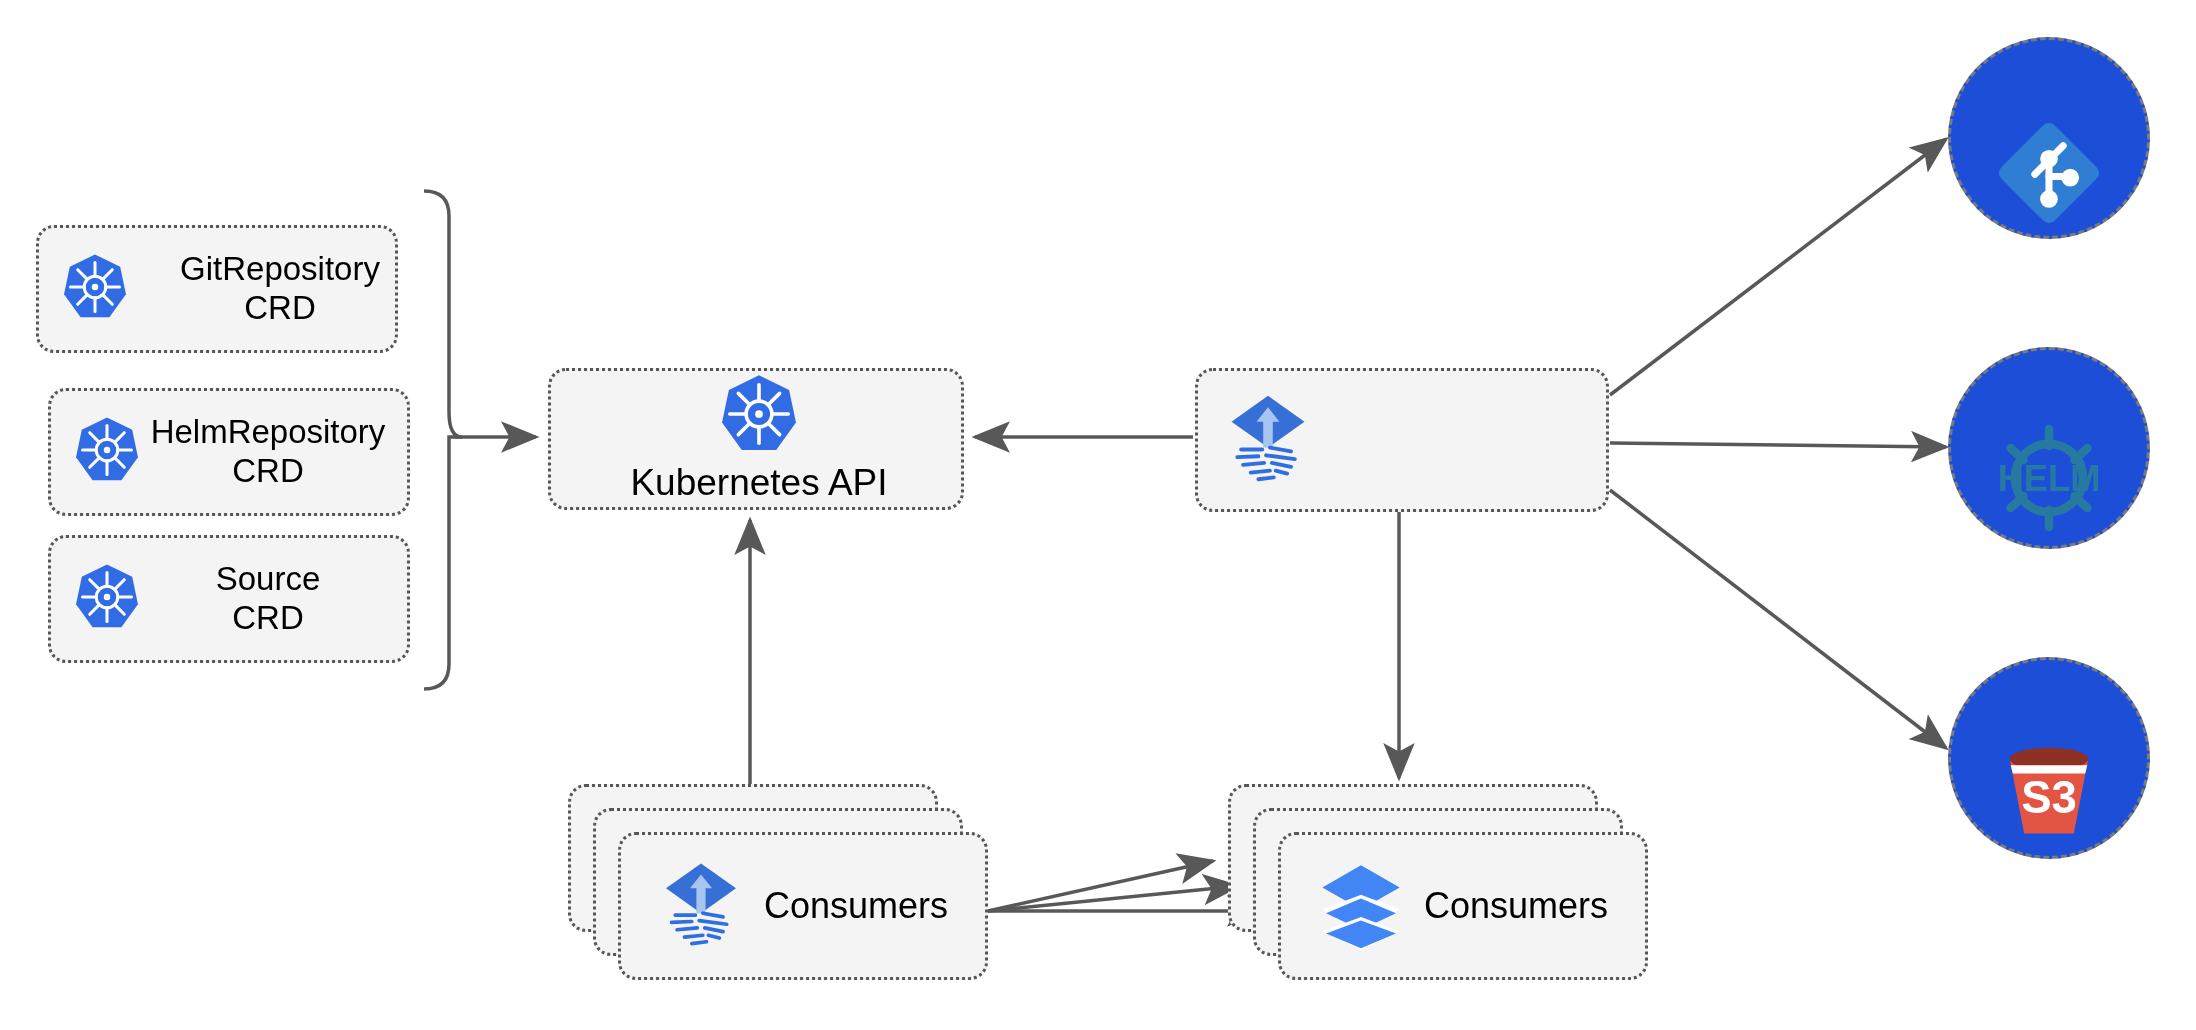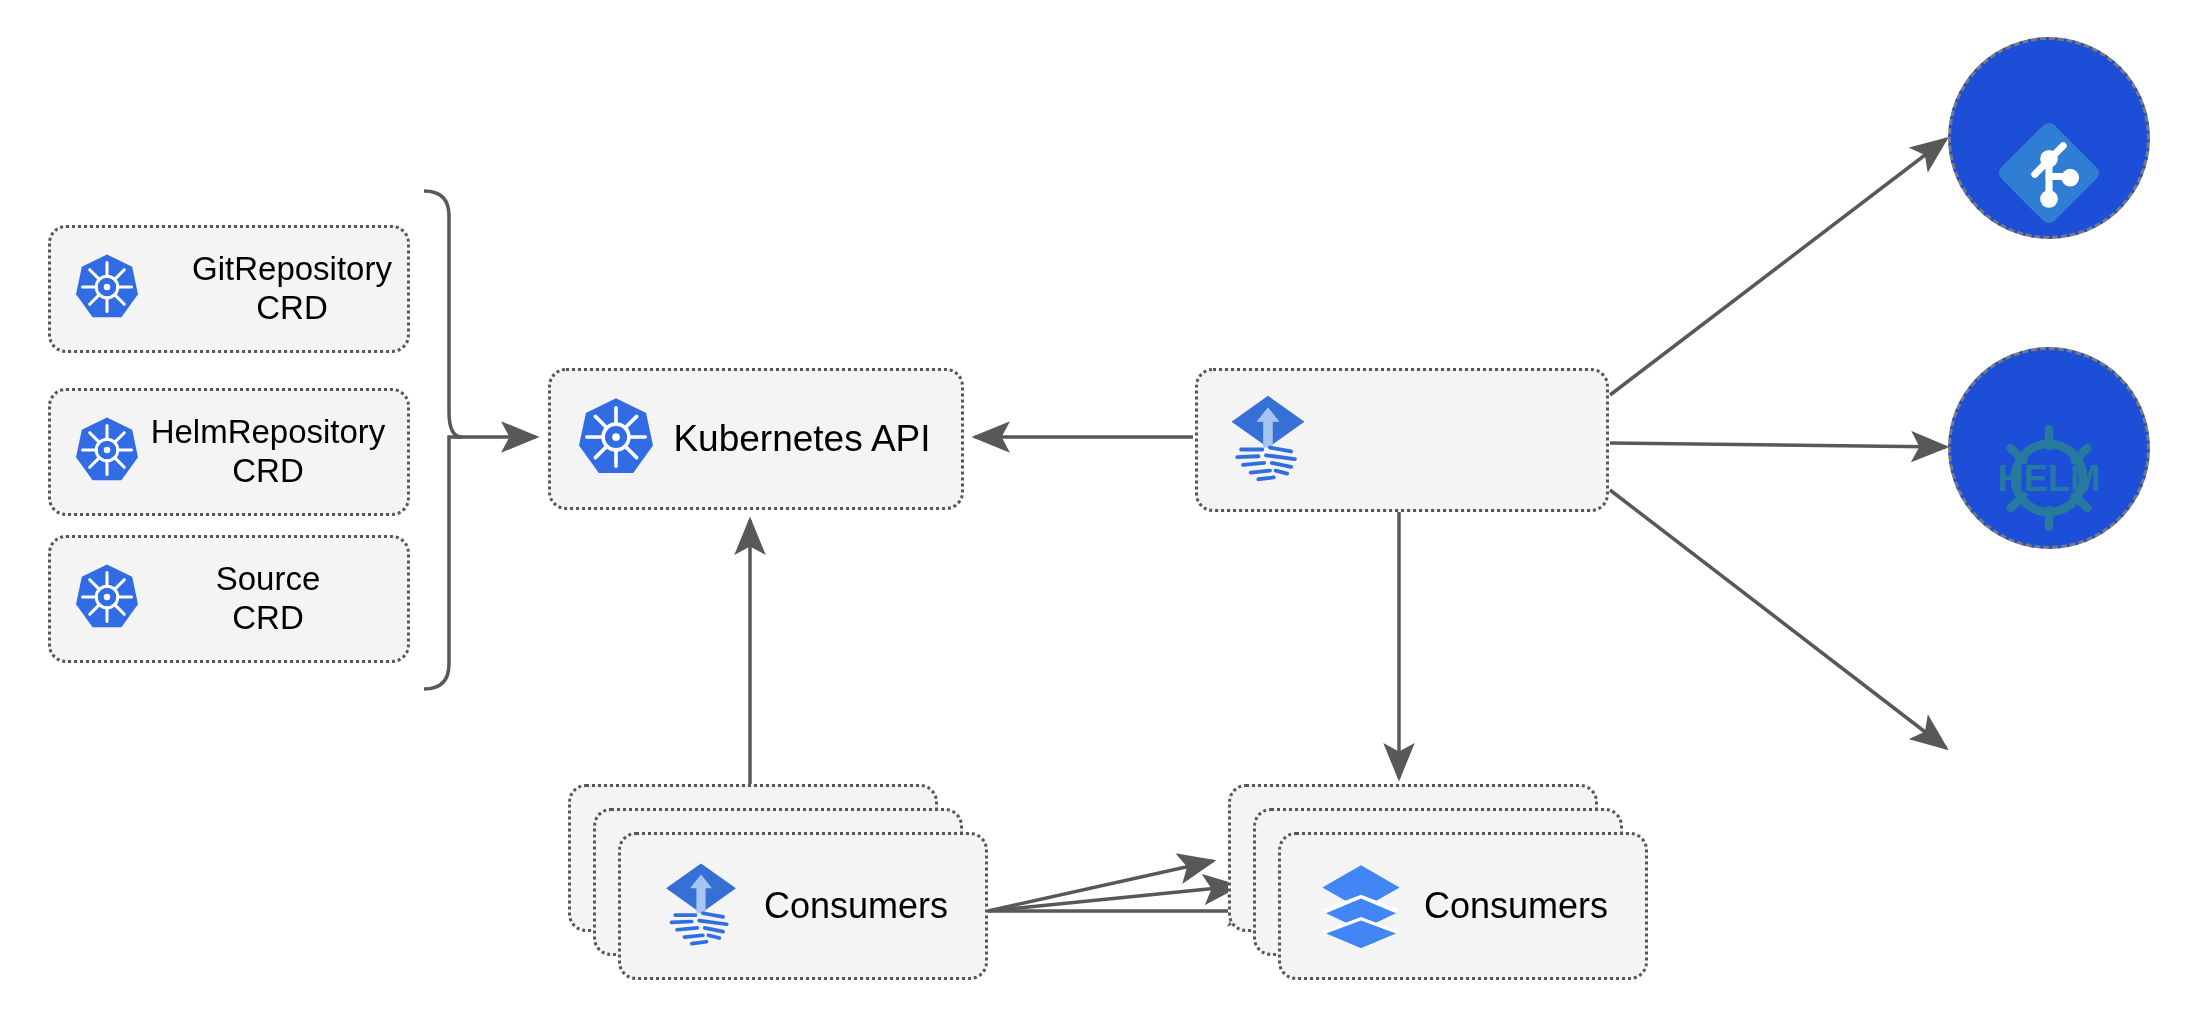--- a/index.html
+++ b/index.html
@@ -127,21 +127,21 @@
 
     <line x1="1610" y1="490" x2="1946" y2="748" stroke="#585858" stroke-width="3.5" marker-end="url(#ah)"></line>
 
     <g>
       <line x1="988" y1="911" x2="1213" y2="861" stroke="#585858" stroke-width="3.5" marker-end="url(#ah)"></line>
       <line x1="988" y1="911" x2="1238" y2="886" stroke="#585858" stroke-width="3.5" marker-end="url(#ah)"></line>
       <line x1="988" y1="911" x2="1262" y2="911" stroke="#585858" stroke-width="3.5" marker-end="url(#ah)"></line>
     </g>
   </svg>
 
-  <div class="node crd-box" style="left:48px; top:225px; width:362px; height:128px;gap:48px;">
+  <div class="node crd-box" style="left:36px; top:225px; width:362px; height:128px;gap:48px;">
     <span class="icon">
       <svg width="72" height="72" viewBox="0 0 100 100">
         <path d="M50 5 L85 22 L93 60 L70 92 L30 92 L7 60 L15 22 Z" fill="#326ce5"></path>
         <g fill="none" stroke="#ffffff" stroke-width="4.2" stroke-linecap="round">
           <circle cx="50" cy="50" r="15"></circle>
           <line x1="50" y1="16" x2="50" y2="35"></line>
           <line x1="50" y1="65" x2="50" y2="84"></line>
           <line x1="16" y1="50" x2="35" y2="50"></line>
           <line x1="65" y1="50" x2="84" y2="50"></line>
           <line x1="26" y1="26" x2="39" y2="39"></line>
@@ -193,21 +193,21 @@
           <line x1="74" y1="26" x2="61" y2="39"></line>
           <line x1="39" y1="61" x2="26" y2="74"></line>
         </g>
         <circle cx="50" cy="50" r="4.5" fill="#ffffff"></circle>
       </svg>
     </span>
     <span class="label">Source
 CRD</span>
   </div>
 
-  <div class="node" style="left:548px; top:368px; width:416px; height:142px; padding:0 16px 0 22px;">
+  <div class="node" style="left:548px; top:368px; width:416px; height:142px; padding:0 16px 0 22px;flex-direction:column;">
     <span class="icon">
       <svg width="86" height="86" viewBox="0 0 100 100">
         <path d="M50 5 L85 22 L93 60 L70 92 L30 92 L7 60 L15 22 Z" fill="#326ce5"></path>
         <g fill="none" stroke="#ffffff" stroke-width="4.2" stroke-linecap="round">
           <circle cx="50" cy="50" r="15"></circle>
           <line x1="50" y1="16" x2="50" y2="35"></line>
           <line x1="50" y1="65" x2="50" y2="84"></line>
           <line x1="16" y1="50" x2="35" y2="50"></line>
           <line x1="65" y1="50" x2="84" y2="50"></line>
           <line x1="26" y1="26" x2="39" y2="39"></line>
@@ -310,14 +310,24 @@
           <line x1="24" y1="32" x2="36" y2="43"></line>
           <line x1="84" y1="77" x2="96" y2="88"></line>
           <line x1="96" y1="32" x2="84" y2="43"></line>
           <line x1="36" y1="77" x2="24" y2="88"></line>
         </g>
         <text x="60" y="72" text-anchor="middle" font-family="Liberation Sans, sans-serif" font-size="34" font-weight="bold" fill="#277a9f">HELM</text>
       </svg>
     </span>
   </div>
 
+  <div class="circ" style="left:1948px; top:657px; width:202px; height:202px;">
+    <span class="icon">
+      <svg width="124" height="124" viewBox="0 0 120 120">
+        <path d="M22 30 L98 30 L84 102 L36 102 Z" fill="#e25444"></path>
+        <ellipse cx="60" cy="30" rx="38" ry="11" fill="#8c3123"></ellipse>
+        <path d="M23 36 L97 36 L95 44 L25 44 Z" fill="#ffffff"></path>
+        <text x="60" y="82" text-anchor="middle" font-family="Liberation Sans, sans-serif" font-size="44" font-weight="bold" fill="#ffffff">S3</text>
+      </svg>
+    </span>
+  </div>
 
 </div>
 
 </body></html>

